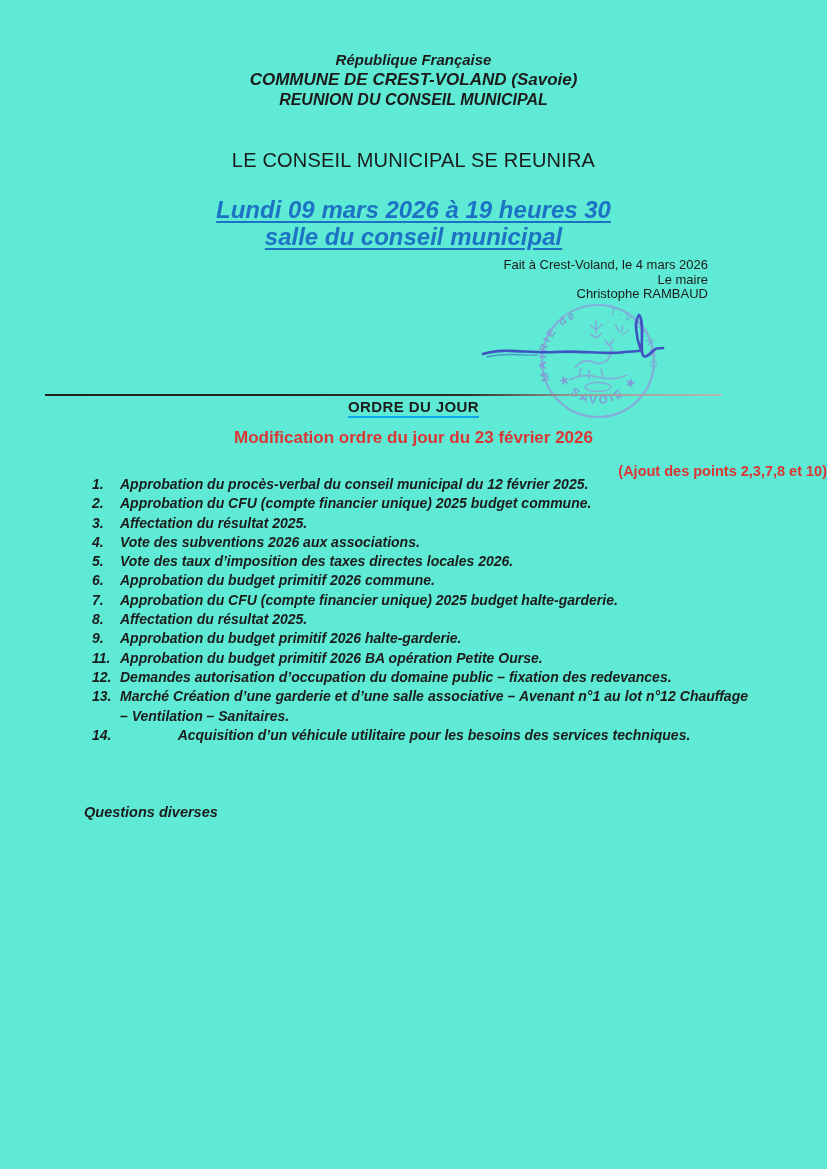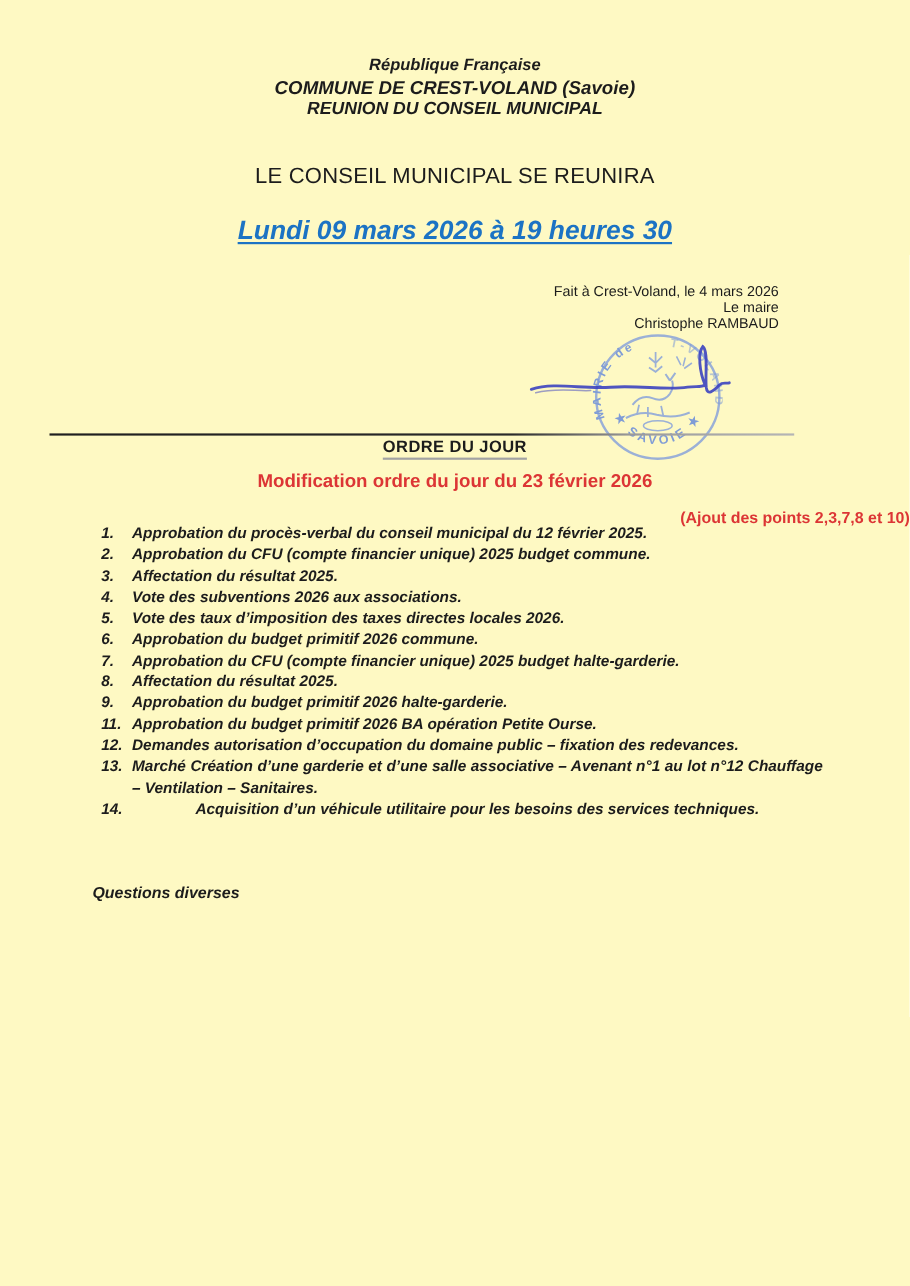--- a/index.html
+++ b/index.html
@@ -10,21 +10,21 @@
     --sig_blue:#3c42c0;
   }
   *{margin:0;padding:0;box-sizing:border-box;}
   html,body{background:#ffffff;}
   body{
     width:827px;height:1169px;position:relative;
     font-family:"Liberation Sans","DejaVu Sans",sans-serif;
     color:var(--ink);
     overflow:hidden;
   }
-  .page{position:absolute;inset:0;background:#fef9c3;}
+  .page{position:absolute;inset:0;background:#5eead4;}
 
   .doc-header{position:absolute;top:50px;left:0;width:100%;text-align:center;}
   .hdr-line1{font-size:15px;font-weight:bold;font-style:italic;line-height:19px;}
   .hdr-line2{font-size:17px;font-weight:bold;font-style:italic;line-height:21px;}
   .hdr-line3{font-size:16px;font-weight:bold;font-style:italic;line-height:20px;}
   .hdr-line4{font-size:15px;line-height:19px;}
 
   .announcement{
     position:absolute;top:149px;left:0;width:100%;
     text-align:center;font-size:20px;letter-spacing:.2px;
@@ -48,21 +48,21 @@
   .divider{
     position:absolute;top:394px;left:45px;width:677px;height:2px;
     background:linear-gradient(to right,#1f1f1f 0%,#2a2a2a 62%,#9a9a9a 78%,#b5b5b5 100%);
   }
 
   .agenda-title{
     position:absolute;top:398px;left:0;width:100%;text-align:center;
   }
   .agenda-title span{
     font-size:15px;font-weight:bold;letter-spacing:.4px;
-    border-bottom:2px solid #a3a3a3;padding-bottom:1px;
+    border-bottom:2px solid #0ea5e9;padding-bottom:1px;
   }
 
   .mod1{position:absolute;top:428px;left:0;width:100%;text-align:center;
     color:var(--accent_red);font-weight:bold;font-size:17px;}
   .mod2{position:absolute;top:463px;left:0;width:100%;text-align:right;
     color:var(--accent_red);font-weight:bold;font-size:14.5px;}
 
   .agenda-list{
     position:absolute;top:475px;left:92px;width:656px;
     font-weight:bold;font-style:italic;font-size:14px;line-height:19.3px;
@@ -85,20 +85,21 @@
   <div class="doc-header">
     <div class="hdr-line1">République Française</div>
     <div class="hdr-line2">COMMUNE DE CREST-VOLAND (Savoie)</div>
     <div class="hdr-line3">REUNION DU CONSEIL MUNICIPAL</div>
   </div>
 
   <div class="announcement">LE CONSEIL MUNICIPAL SE REUNIRA</div>
 
   <div class="meeting">
     <div><span class="u">Lundi 09 mars 2026 à 19 heures 30</span></div>
+    <div><span class="u">salle du conseil municipal</span></div>
   </div>
 
   <div class="sig-block">
     <div>Fait à Crest-Voland, le 4 mars 2026</div>
     <div>Le maire</div>
     <div>Christophe RAMBAUD</div>
   </div>
 
   <div class="stamp-wrap">
     <svg width="118" height="118" viewBox="0 0 118 118">

